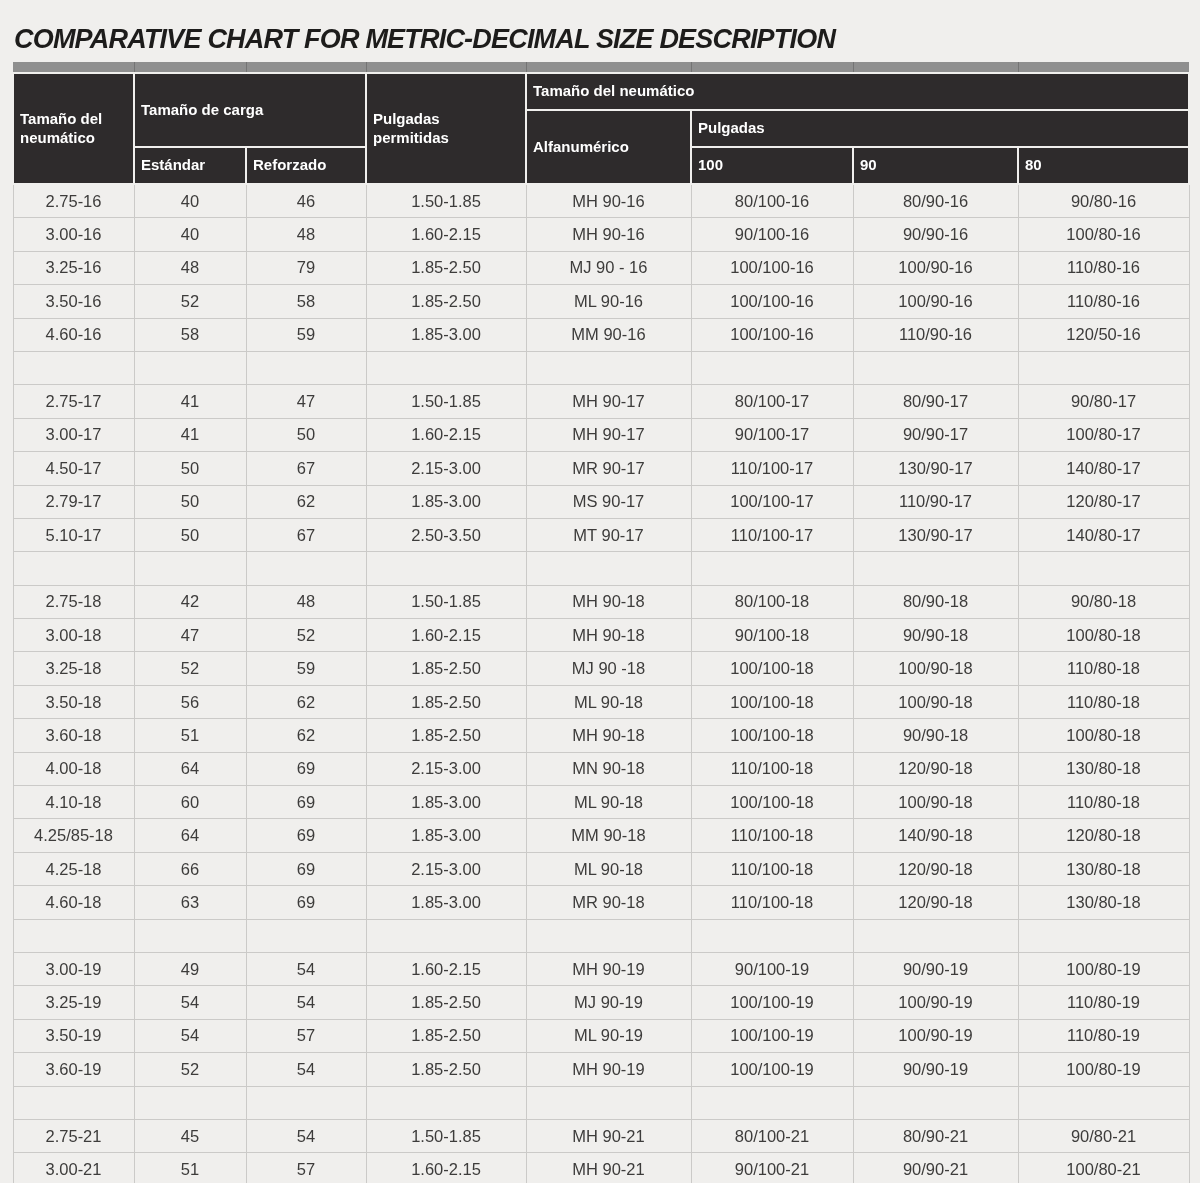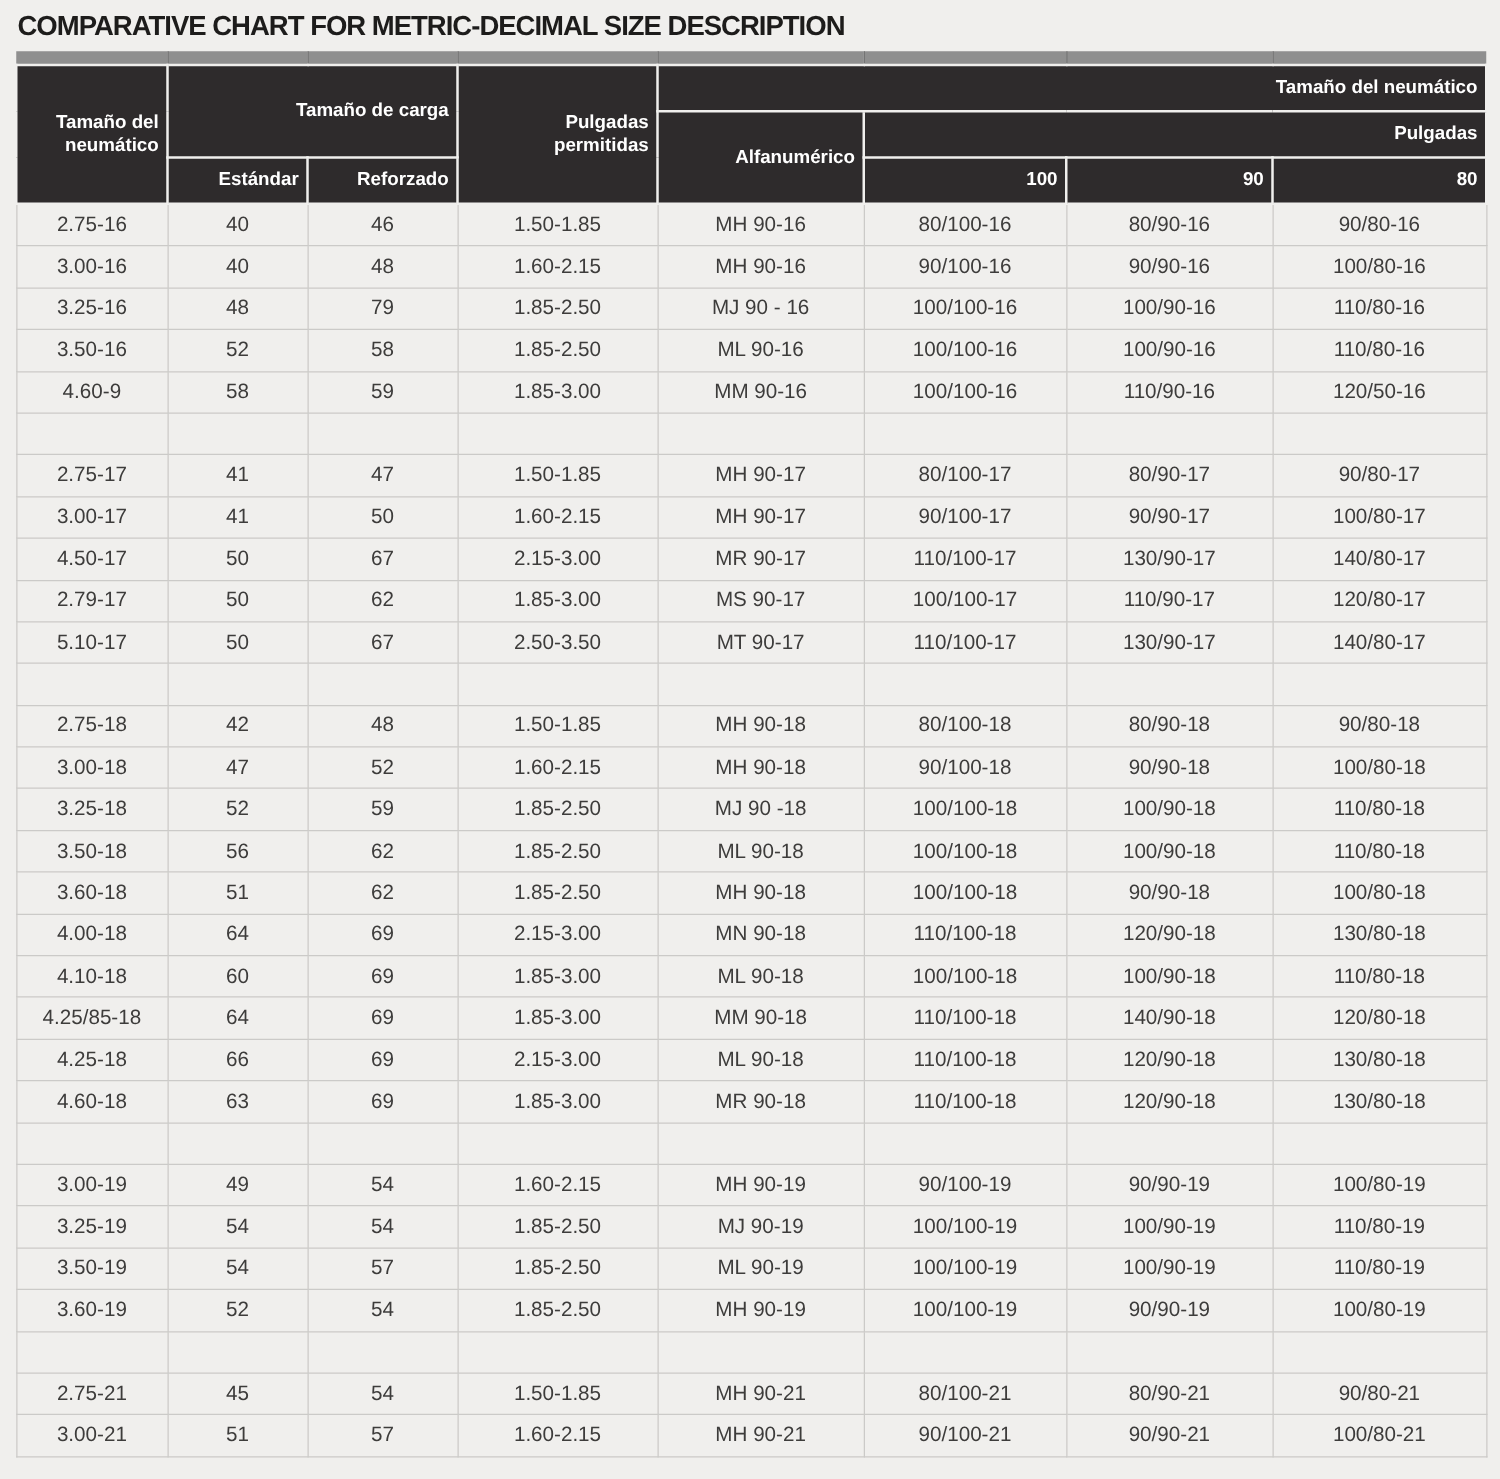--- a/index.html
+++ b/index.html
@@ -4,26 +4,27 @@
 <style>
   html,body{margin:0;padding:0;}
   body{
     width:1200px;height:1183px;
     background:#f0efed;
     font-family:"Liberation Sans", sans-serif;
     overflow:hidden;
   }
   .page-title{
     margin:0;
-    padding:8px 0 0 14px;
-    font-size:22px;
+    padding:24px 0 0 14px;
+    font-size:27px;
     font-weight:900;
     letter-spacing:-0.8px;
     color:#1d1c1b;
     white-space:nowrap;
+    font-style:italic;
   }
   table.cmp{
     border-collapse:collapse;
     table-layout:fixed;
     width:1176px;
     margin:7px 12px 0 12px;
   }
   
   tr.strip td{
     background:#8f8f8f;
@@ -32,21 +33,21 @@
     border:none;
     border-left:1px solid #747474;
   }
   tr.strip td:first-child{border-left:none;}
   
   thead th{
     background:#2e2b2c;
     color:#ffffff;
     font-size:15px;
     font-weight:bold;
-    text-align:right;
+    text-align:left;
     vertical-align:middle;
     border:2px solid #f0efed;
     padding:2px 6px;
     line-height:1.25;
   }
   tr.hr1 th, tr.hr2 th, tr.hr3 th{height:31px;}
   
   tbody td{
     height:32.4px;
     border:1px solid #cbcac8;
@@ -141,21 +142,21 @@
         <td>3.50-16</td>
         <td>52</td>
         <td>58</td>
         <td>1.85-2.50</td>
         <td>ML 90-16</td>
         <td>100/100-16</td>
         <td>100/90-16</td>
         <td>110/80-16</td>
       </tr>
       <tr>
-        <td>4.60-9</td>
+        <td>4.60-16</td>
         <td>58</td>
         <td>59</td>
         <td>1.85-3.00</td>
         <td>MM 90-16</td>
         <td>100/100-16</td>
         <td>110/90-16</td>
         <td>120/50-16</td>
       </tr>
       <tr class="sep">
         <td></td>

